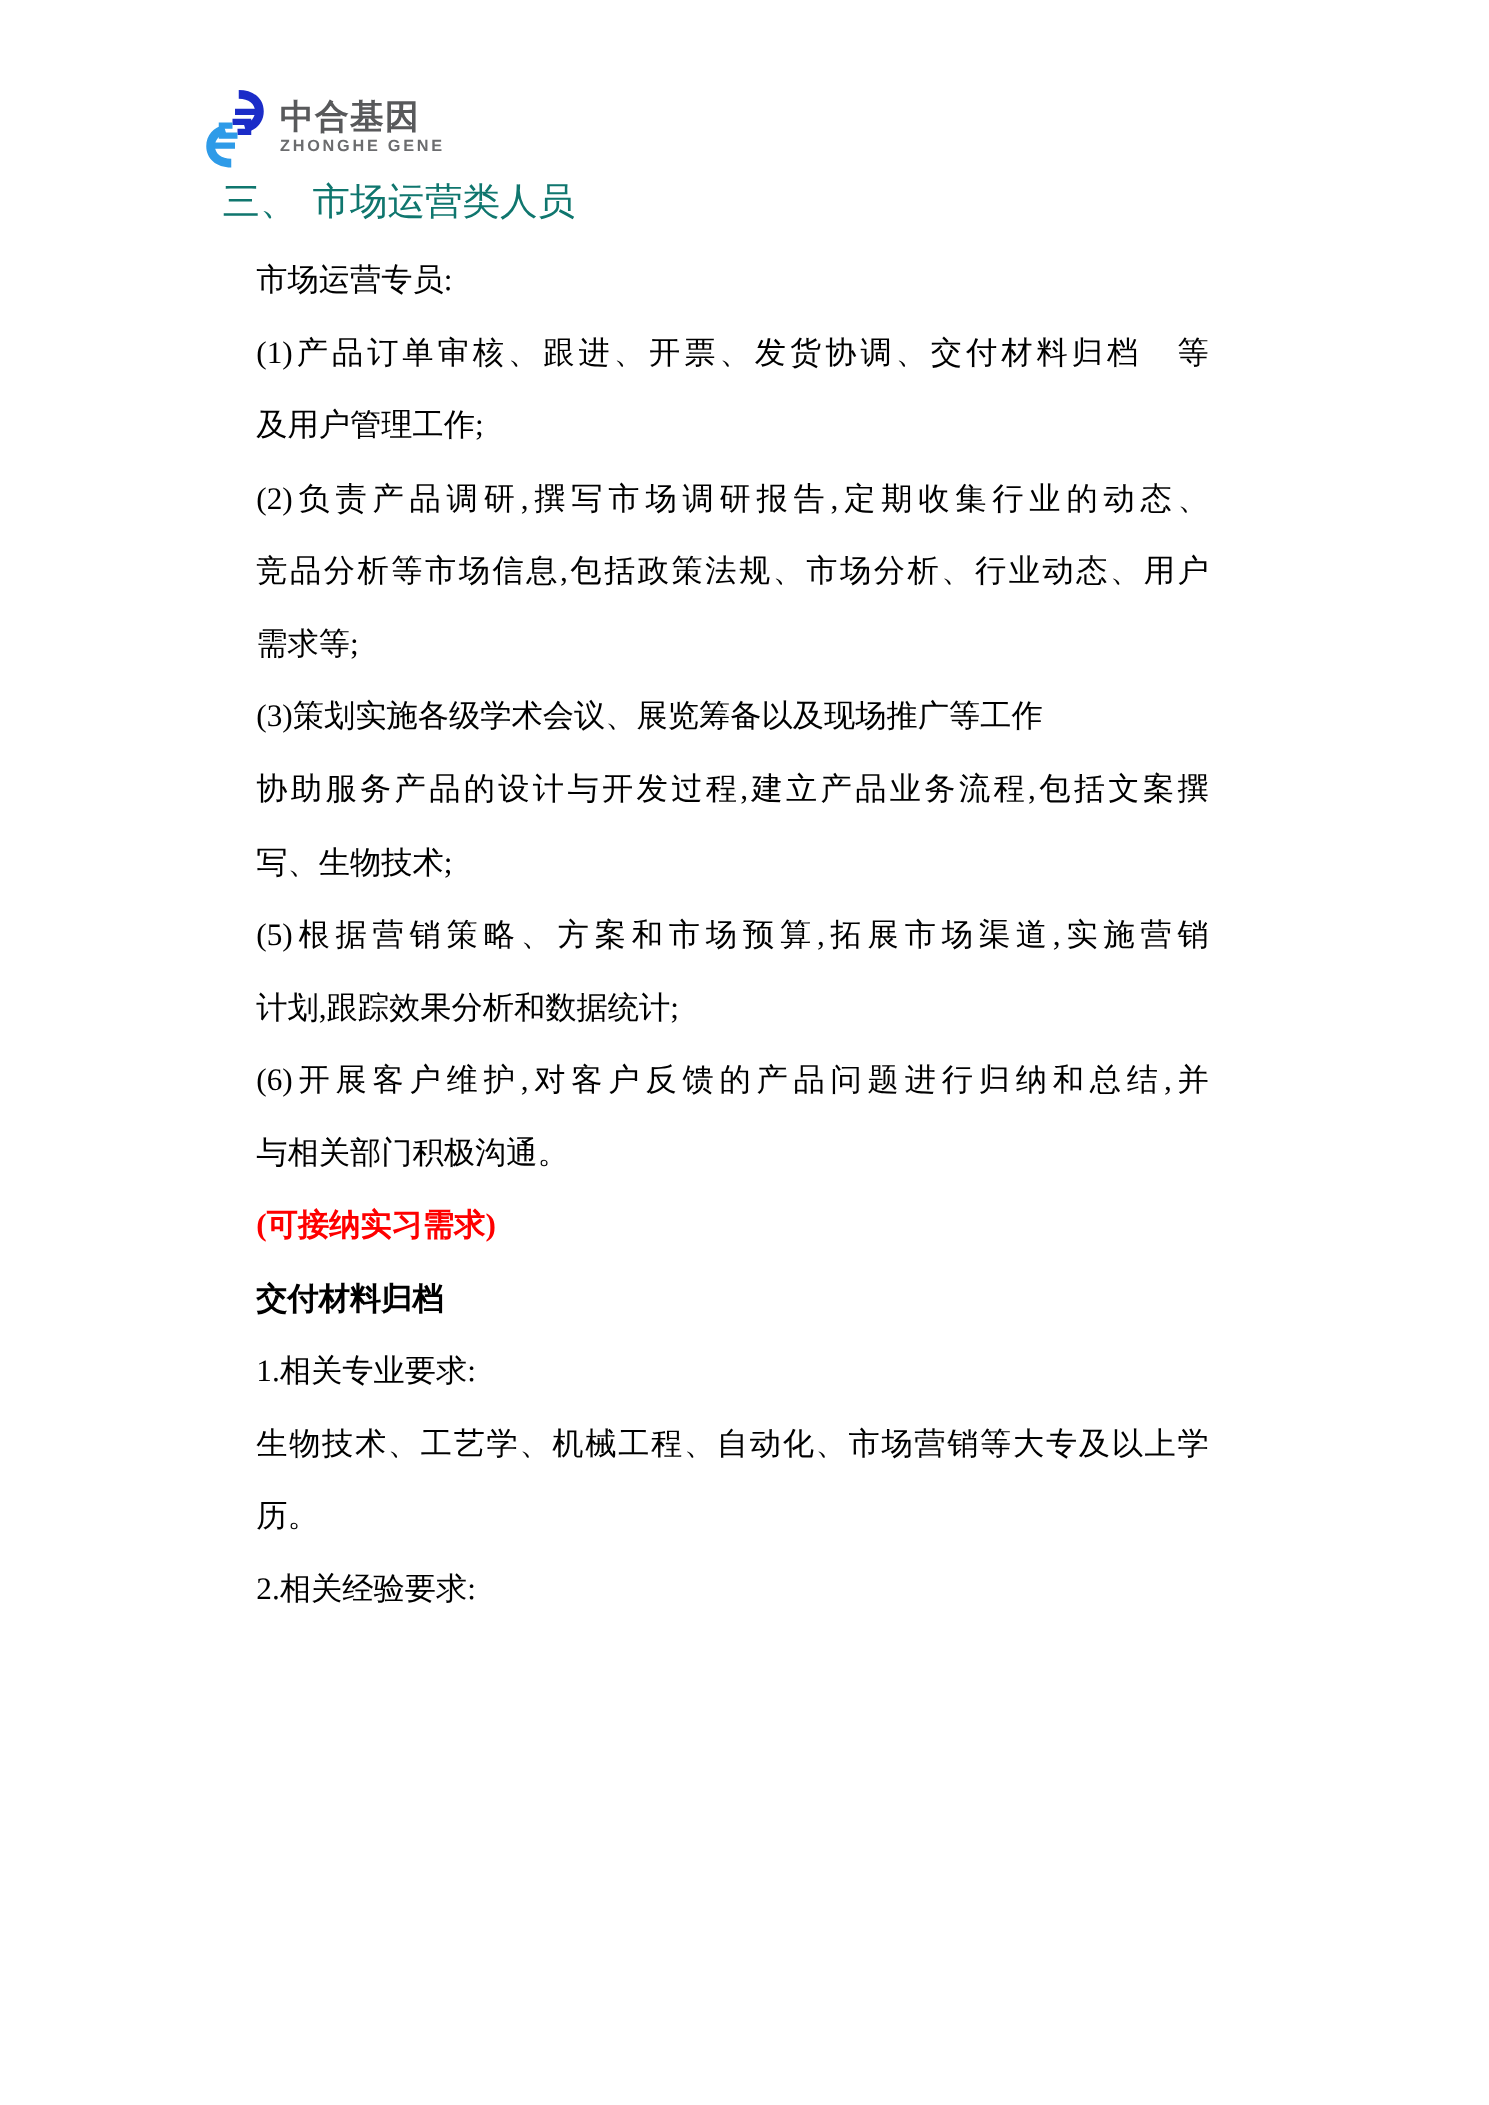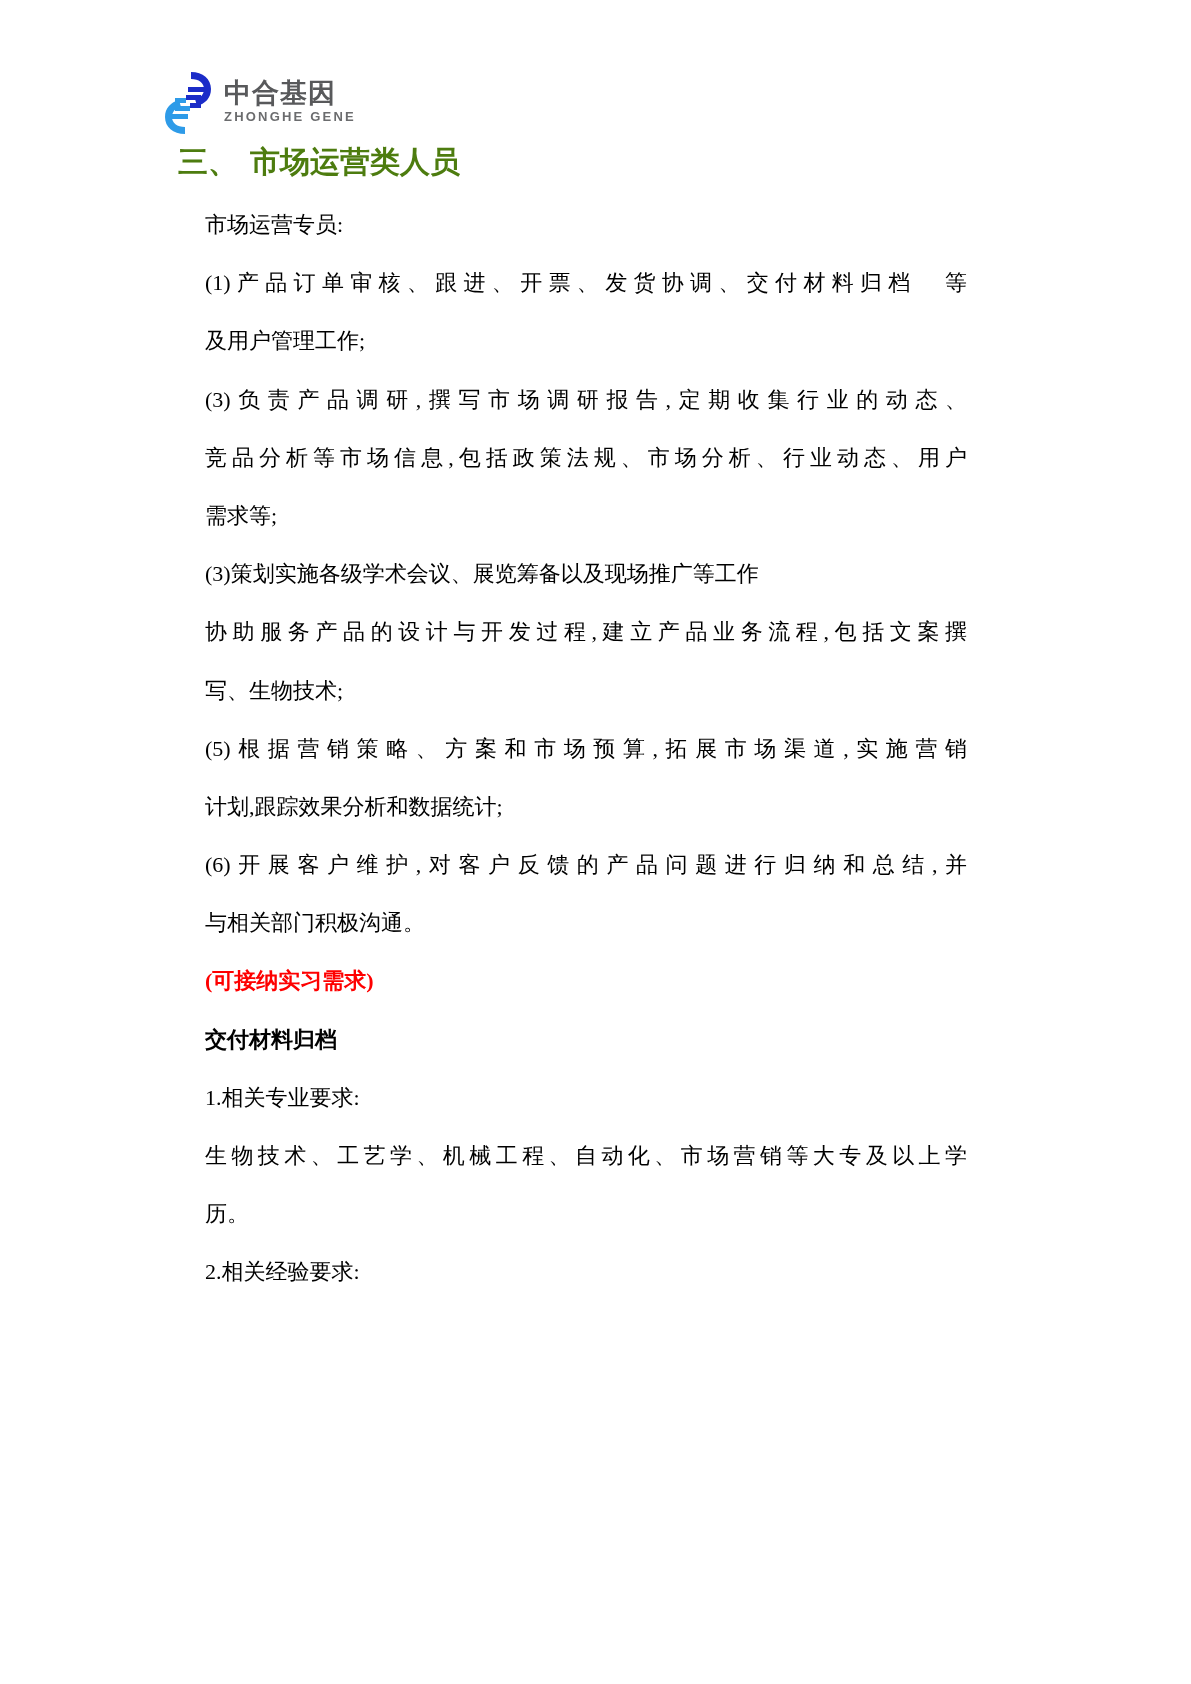--- a/index.html
+++ b/index.html
@@ -22,28 +22,28 @@
     color:#58595b; letter-spacing:1px;
   }
   .logo-sub {
     font-family:"Liberation Sans","DejaVu Sans",sans-serif;
     font-weight:bold; font-size:13px; line-height:16px;
     color:#6b6c6e; letter-spacing:2.2px; margin-top:1px;
   }
   
   .heading {
     position:absolute; left:178px; top:142px; margin:0;
-    font-size:30px; font-weight:bold; line-height:40px; color:#4d7c0f;
+    font-size:30px; font-weight:normal; line-height:40px; color:#0f766e;
   }
   .heading .num { display:inline-block; width:72px; }
   
   .content { position:absolute; left:205px; top:196px; width:762px; }
   .line {
     margin:0; height:58.2px; line-height:58.2px;
-    font-size:22px; color:#000; overflow:visible;
+    font-size:25px; color:#000; overflow:visible;
   }
   .just { text-align:justify; text-align-last:justify; }
   .red  { color:#fe0000; font-weight:bold; }
   .bold { font-weight:bold; }
 </style>
 </head>
 <body>
 
 <div class="page">
 
@@ -71,21 +71,21 @@
   </div>
 
   <h1 class="heading">
     <span class="num">三、</span><span>市场运营类人员</span>
   </h1>
 
   <main class="content">
       <p class="line">市场运营专员:</p>
       <p class="line just">(1)产品订单审核、跟进、开票、发货协调、交付材料归档　等</p>
       <p class="line">及用户管理工作;</p>
-      <p class="line just">(3)负责产品调研,撰写市场调研报告,定期收集行业的动态、</p>
+      <p class="line just">(2)负责产品调研,撰写市场调研报告,定期收集行业的动态、</p>
       <p class="line just">竞品分析等市场信息,包括政策法规、市场分析、行业动态、用户</p>
       <p class="line">需求等;</p>
       <p class="line">(3)策划实施各级学术会议、展览筹备以及现场推广等工作</p>
       <p class="line just">协助服务产品的设计与开发过程,建立产品业务流程,包括文案撰</p>
       <p class="line">写、生物技术;</p>
       <p class="line just">(5)根据营销策略、方案和市场预算,拓展市场渠道,实施营销</p>
       <p class="line">计划,跟踪效果分析和数据统计;</p>
       <p class="line just">(6)开展客户维护,对客户反馈的产品问题进行归纳和总结,并</p>
       <p class="line">与相关部门积极沟通。</p>
       <p class="line red">(可接纳实习需求)</p>

